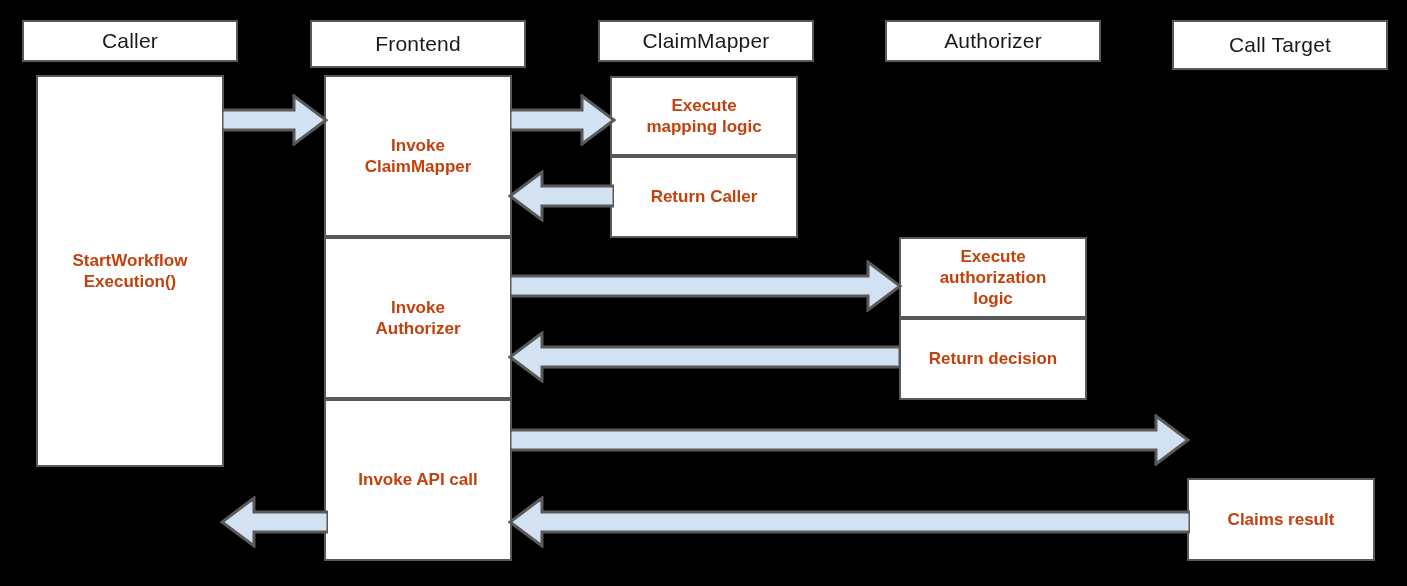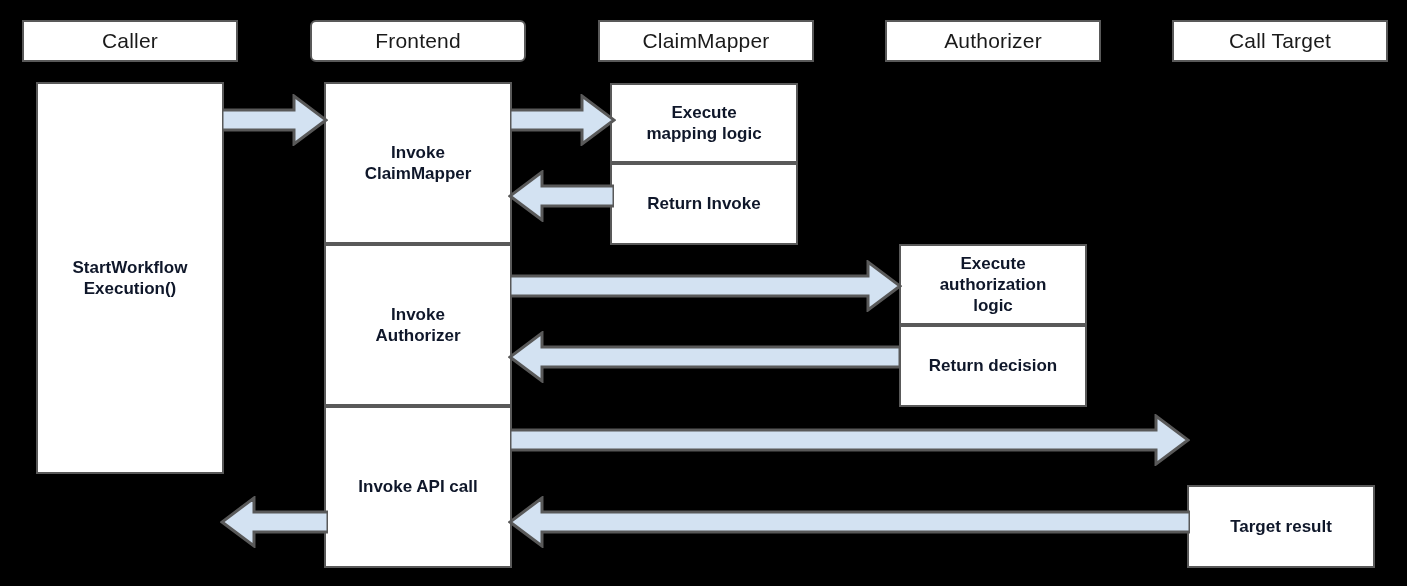--- a/index.html
+++ b/index.html
@@ -37,56 +37,55 @@
     position: absolute;
     box-sizing: border-box;
     background: #ffffff;
     border: 2px solid #595959;
     display: flex;
     align-items: center;
     justify-content: center;
     text-align: center;
     font-size: 17px;
     font-weight: bold;
-    color: #0f172a;
+    color: #c2410c;
     line-height: 1.25;
     padding: 2px 6px;
     z-index: 3;
-    margin-top: 7px;
   }
   .act-label { display: block; }
   
   .arrow {
     position: absolute;
     z-index: 6;
   }
   .arrow svg { display: block; }
 </style>
 </head>
 <body>
 
 <div id="canvas">
 
   <div class="header-box" style="left:22px; top:20px; width:216px; height:42px;">
     <span>Caller</span>
   </div>
 
-  <div class="header-box" style="left:310px; top:20px; width:216px; height:42px;border-radius:6px;">
+  <div class="header-box" style="left:310px; top:20px; width:216px; height:48px;">
     <span>Frontend</span>
   </div>
 
   <div class="header-box" style="left:598px; top:20px; width:216px; height:42px;">
     <span>ClaimMapper</span>
   </div>
 
   <div class="header-box" style="left:885px; top:20px; width:216px; height:42px;">
     <span>Authorizer</span>
   </div>
 
-  <div class="header-box" style="left:1172px; top:20px; width:216px; height:42px;">
+  <div class="header-box" style="left:1172px; top:20px; width:216px; height:50px;">
     <span>Call Target</span>
   </div>
 
   <div class="act" style="left:36px; top:75px; width:188px; height:392px;">
     <span class="act-label">StartWorkflow<br>Execution()</span>
   </div>
 
   <div class="act" style="left:324px; top:75px; width:188px; height:162px;">
     <span class="act-label">Invoke<br>ClaimMapper</span>
   </div>
@@ -94,32 +93,32 @@
     <span class="act-label">Invoke<br>Authorizer</span>
   </div>
   <div class="act" style="left:324px; top:399px; width:188px; height:162px;text-align:center;">
     <span class="act-label">Invoke API call</span>
   </div>
 
   <div class="act" style="left:610px; top:76px; width:188px; height:80px;">
     <span class="act-label">Execute<br>mapping logic</span>
   </div>
   <div class="act" style="left:610px; top:156px; width:188px; height:82px;">
-    <span class="act-label">Return Invoke</span>
+    <span class="act-label">Return Caller</span>
   </div>
 
   <div class="act" style="left:899px; top:237px; width:188px; height:81px;">
     <span class="act-label">Execute<br>authorization<br>logic</span>
   </div>
   <div class="act" style="left:899px; top:318px; width:188px; height:82px;text-align:center;">
     <span class="act-label">Return decision</span>
   </div>
 
   <div class="act" style="left:1187px; top:478px; width:188px; height:83px;">
-    <span class="act-label">Target result</span>
+    <span class="act-label">Claims result</span>
   </div>
 
   <div class="arrow" style="left:222px; top:94px; width:106px; height:52px;">
     <svg width="106" height="52" viewBox="0 0 106 52">
       <polygon points="0,16 72,16 72,2 104,26 72,50 72,36 0,36" fill="#d3e2f2" stroke="#595959" stroke-width="3" stroke-linejoin="miter"></polygon>
     </svg>
   </div>
 
   <div class="arrow" style="left:510px; top:94px; width:106px; height:52px;">
     <svg width="106" height="52" viewBox="0 0 106 52">

